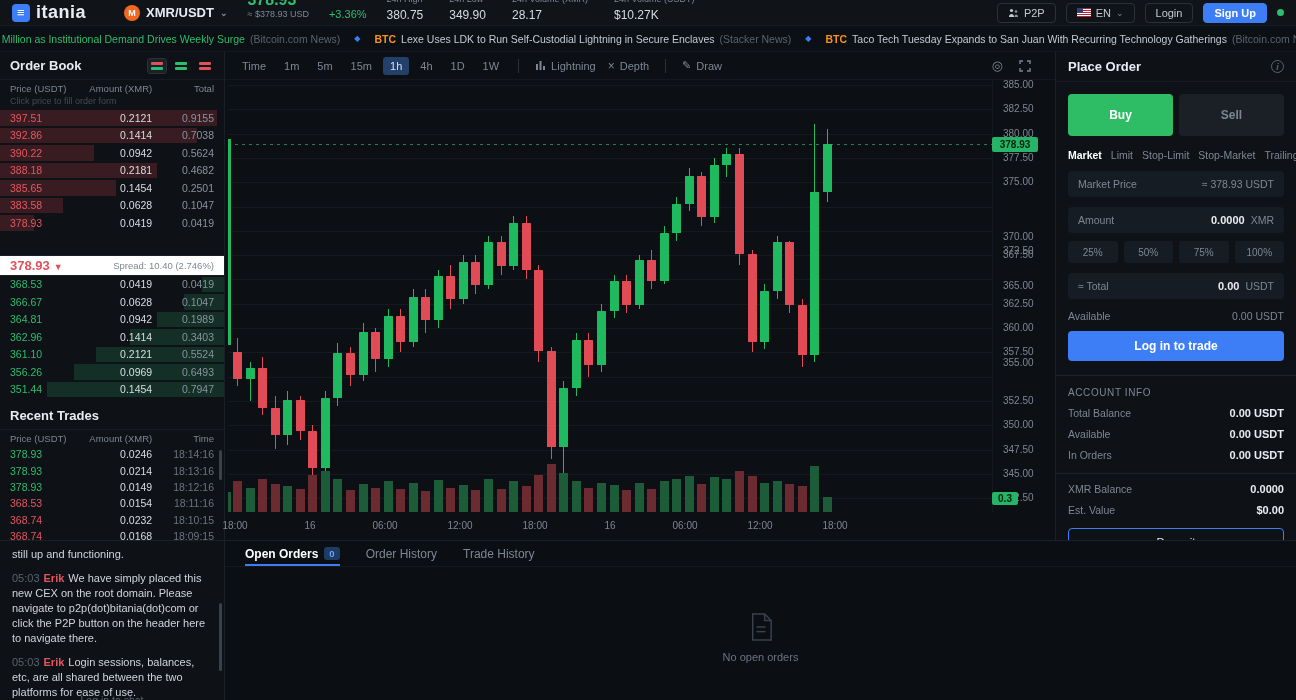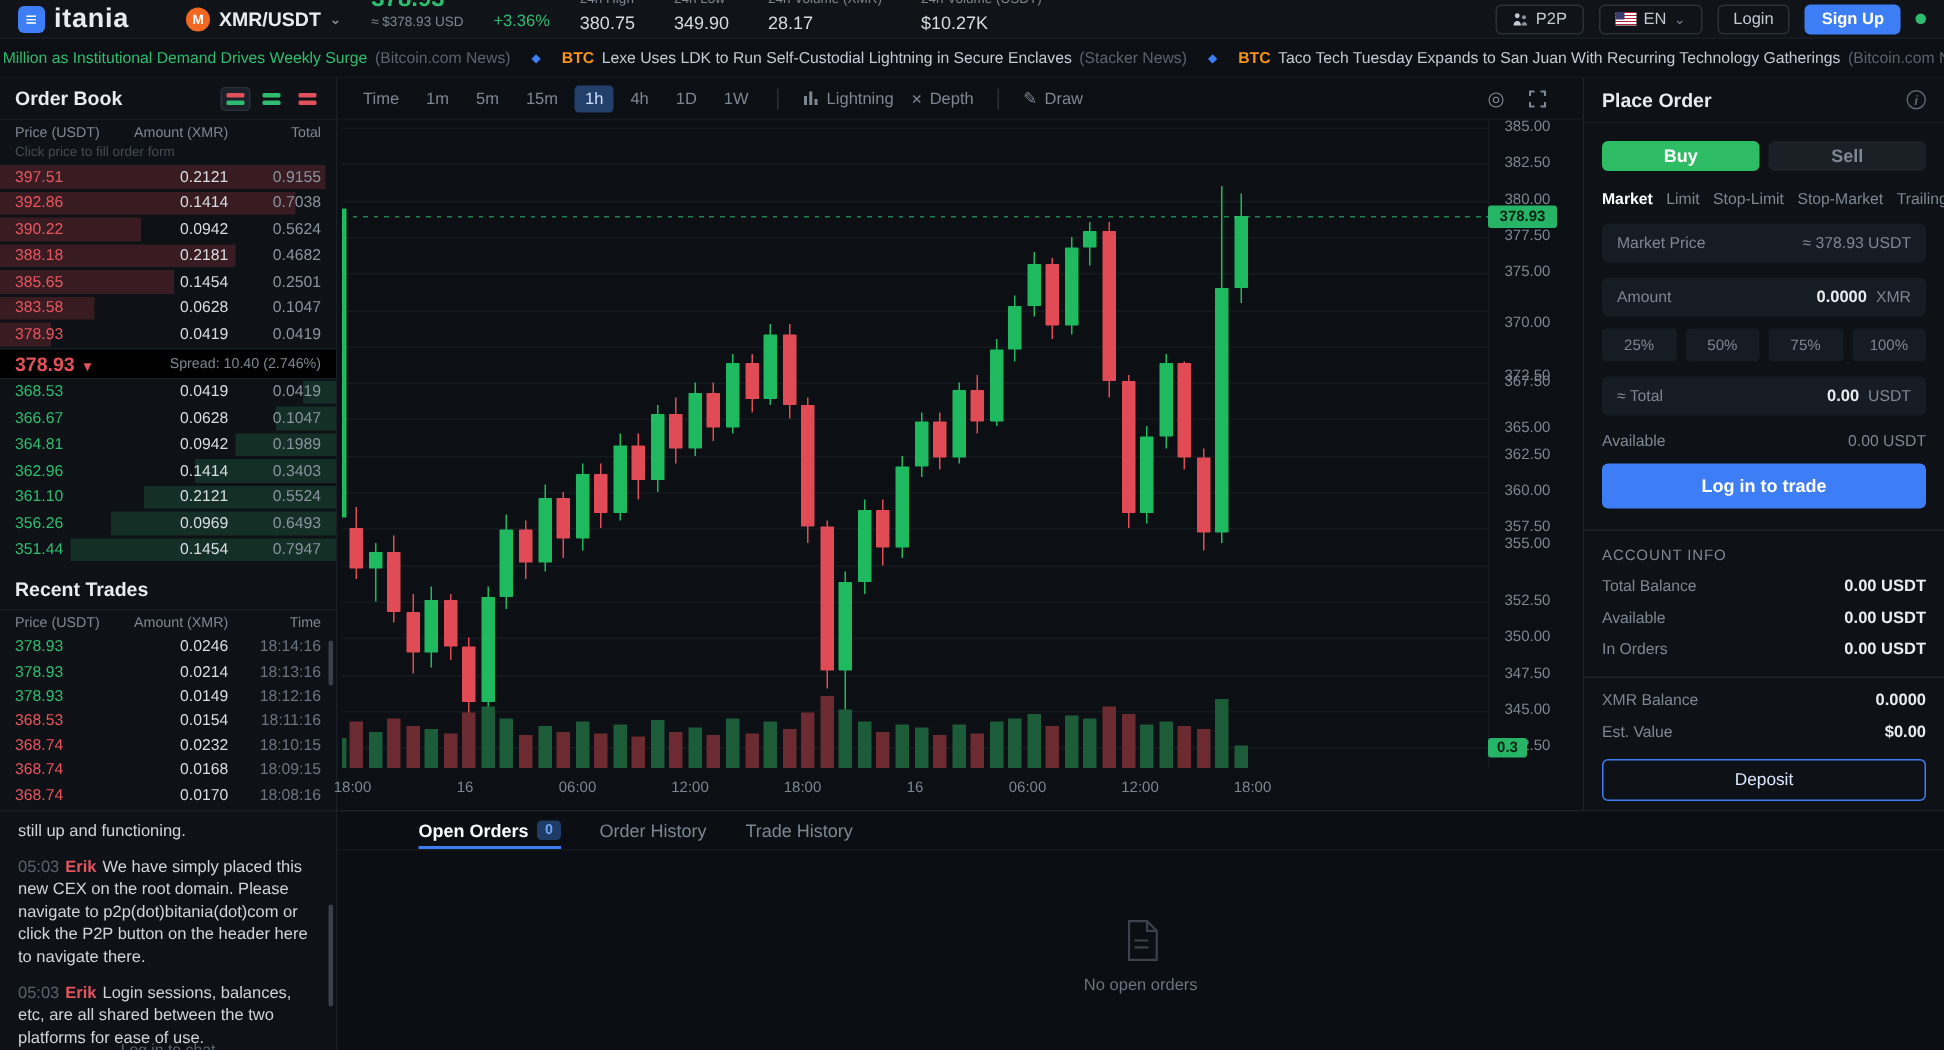--- a/index.html
+++ b/index.html
@@ -63,22 +63,22 @@
           font-size:10.5px;cursor:pointer;}
   .ob-row .depth{position:absolute;top:1px;bottom:1px;z-index:0;}
   .ob-row.ask .depth{left:0;background:rgba(224,73,83,.20);}
   .ob-row.bid .depth{right:0;background:rgba(46,189,112,.18);}
   .ob-row span{position:relative;z-index:1;}
   .ob-row span:nth-child(2){flex:1.1;}
   .ob-row span:nth-child(3){flex:1.2;text-align:right;color:#d8dde3;}
   .ob-row span:nth-child(4){flex:1;text-align:right;color:#8a93a0;}
   .ob-row.ask span:nth-child(2){color:#e8565f;}
   .ob-row.bid span:nth-child(2){color:#2ebd70;}
-  .spread{height:21px;background:#000000;display:flex;align-items:center;padding:0 10px;
-          justify-content:space-between;border-top:1px solid #181e25;border-bottom:1px solid #181e25;}
+  .spread{height:21px;background:#ffffff;display:flex;align-items:center;padding:0 10px;
+          justify-content:space-between;border-top:1px solid #181e25;border-bottom:1px solid #181e25;margin-top:23px;}
   .spread .lp{color:#e0515b;font-size:13px;font-weight:bold;}
   .spread .arrow{color:#e0515b;font-size:9px;margin-left:4px;}
   .spread .sp{color:#7d8794;font-size:9.5px;}
   .rt-title{margin-top:4px;}
   .tr-row{height:16.4px;display:flex;align-items:center;padding:0 10px;font-size:10.5px;}
   .tr-row span:nth-child(1){flex:1.1;}
   .tr-row span:nth-child(2){flex:1.2;text-align:right;color:#d8dde3;}
   .tr-row span:nth-child(3){flex:1;text-align:right;color:#6b7480;}
   .tr-row.buy span:nth-child(1){color:#2ebd70;}
   .tr-row.sell span:nth-child(1){color:#e8565f;}
@@ -114,21 +114,21 @@
   .taxis span{position:absolute;top:6px;transform:translateX(-50%);font-size:10px;color:#7d8794;}
 
   
   .right{position:absolute;left:1055px;top:52px;width:241px;height:488px;background:#0e1116;
          border-left:1px solid #1a2027;padding:0 12px;}
   .po-title{height:30px;display:flex;align-items:center;justify-content:space-between;
             font-size:13px;font-weight:bold;border-bottom:1px solid #161c22;margin:0 -12px;padding:0 12px;}
   .info-ic{width:13px;height:13px;border:1px solid #5a6470;border-radius:50%;color:#5a6470;
            font-size:9px;display:flex;align-items:center;justify-content:center;font-style:italic;cursor:pointer;}
   .bs-row{display:flex;gap:6px;margin-top:12px;}
-  .bs-btn{flex:1;height:20px;border-radius:4px;display:flex;align-items:center;justify-content:center;
+  .bs-btn{flex:1;height:42px;border-radius:4px;display:flex;align-items:center;justify-content:center;
           font-size:12px;font-weight:bold;cursor:pointer;background:#1a2026;color:#7d8794;}
   .bs-btn.buy-active{background:#2ebd64;color:#fff;}
   .ot-row{display:flex;gap:9px;margin-top:13px;font-size:10.5px;color:#7d8794;flex-wrap:nowrap;}
   .ot{cursor:pointer;white-space:nowrap;}
   .ot.active{color:#fff;font-weight:bold;}
   .field{height:26px;background:#161c23;border-radius:4px;display:flex;align-items:center;
          justify-content:space-between;padding:0 10px;font-size:10.5px;color:#7d8794;margin-top:10px;}
   .field .val{color:#e8ecf1;font-weight:bold;font-size:11px;}
   .field .unit{color:#7d8794;margin-left:6px;font-weight:normal;margin-top:48px;}
   .pct-row{display:flex;gap:6px;margin-top:8px;}
@@ -155,21 +155,21 @@
   .msg .t{color:#58626e;margin-right:4px;}
   .msg .u{color:#e35561;font-weight:bold;margin-right:4px;}
   .chat-foot{position:absolute;left:0;right:0;bottom:-6px;text-align:center;font-size:10.5px;color:#5a6470;cursor:pointer;}
 
   .orders{position:absolute;left:225px;top:540px;width:1071px;height:160px;background:#0b0e12;
           border-top:1px solid #1a2027;}
   .ord-tabs{height:26px;display:flex;align-items:flex-start;gap:26px;padding:0 20px;
             border-bottom:1px solid #14191f;}
   .ord-tab{position:relative;height:25px;display:flex;align-items:center;gap:6px;font-size:12px;
            color:#7d8794;cursor:pointer;}
-  .ord-tab.active{color:#fff;font-weight:bold;margin-left:34px;}
+  .ord-tab.active{color:#fff;font-weight:bold;}
   .ord-tab.active:after{content:"";position:absolute;left:0;right:0;bottom:0;height:2px;background:#3d7ef7;}
   .badge{background:#1e3c66;color:#6ea3f5;font-size:9.5px;border-radius:3px;padding:1px 5px;font-weight:bold;}
   .empty{position:absolute;left:0;right:0;top:72px;display:flex;flex-direction:column;align-items:center;gap:10px;}
   .empty-txt{font-size:11px;color:#6b7480;}
   svg{display:block;}
 </style>
 </head>
 <body>
 
 <div class="app">
@@ -621,21 +621,21 @@
         <div class="vol up" style="left: 594.85px; top: 416.727px; height: 15.2727px;"></div>
         <div class="pp-line" style="top: 64px;"></div>
       </div>
     <div class="paxis" id="paxis">
         <span class="tick" style="top: -1px;">385.00</span>
         <span class="tick" style="top: 23.3px;">382.50</span>
         <span class="tick" style="top: 47.6px;">380.00</span>
         <span class="tick" style="top: 71.9px;">377.50</span>
         <span class="tick" style="top: 96.2px;">375.00</span>
         <span class="tick" style="top: 120.5px; margin-top: 44px;">372.50</span>
-        <span class="tick" style="top: 130px;">370.00</span>
+        <span class="tick" style="top: 151px;">370.00</span>
         <span class="tick" style="top: 169.1px;">367.50</span>
         <span class="tick" style="top: 200px;">365.00</span>
         <span class="tick" style="top: 217.7px;">362.50</span>
         <span class="tick" style="top: 242px;">360.00</span>
         <span class="tick" style="top: 266.3px;">357.50</span>
         <span class="tick" style="top: 277px;">355.00</span>
         <span class="tick" style="top: 314.9px;">352.50</span>
         <span class="tick" style="top: 339.2px;">350.00</span>
         <span class="tick" style="top: 363.5px;">347.50</span>
         <span class="tick" style="top: 387.8px;">345.00</span>

